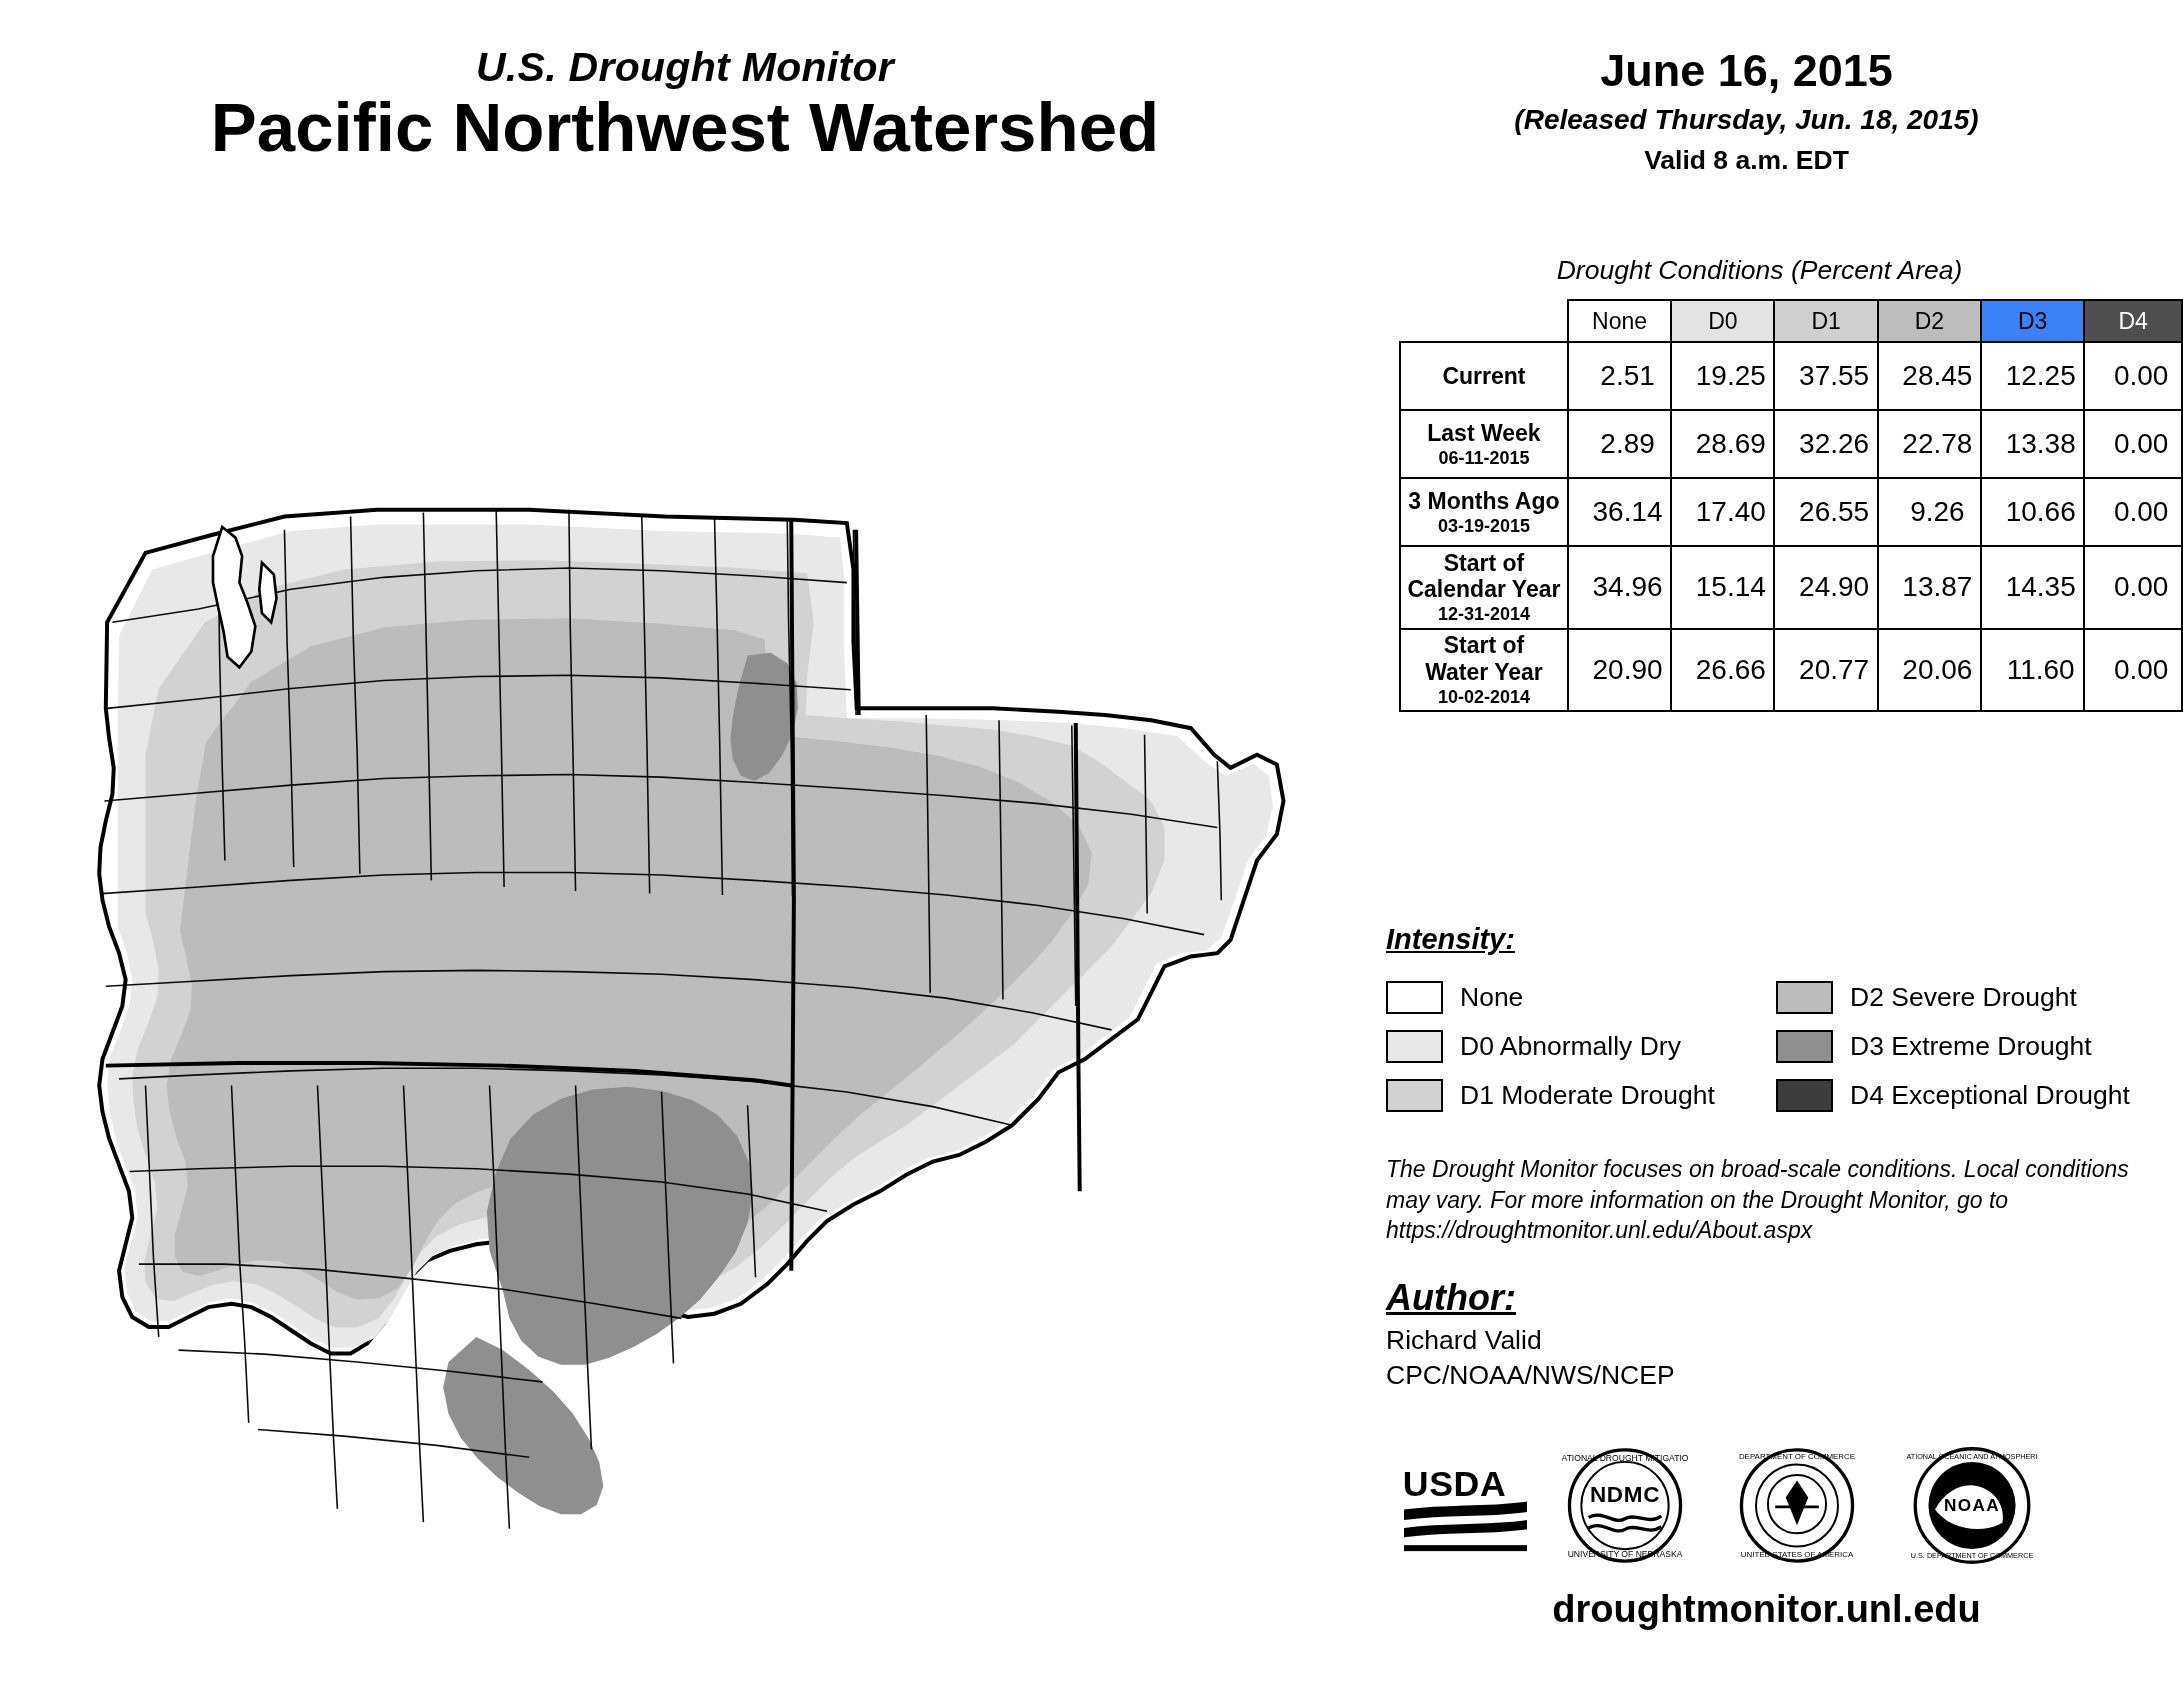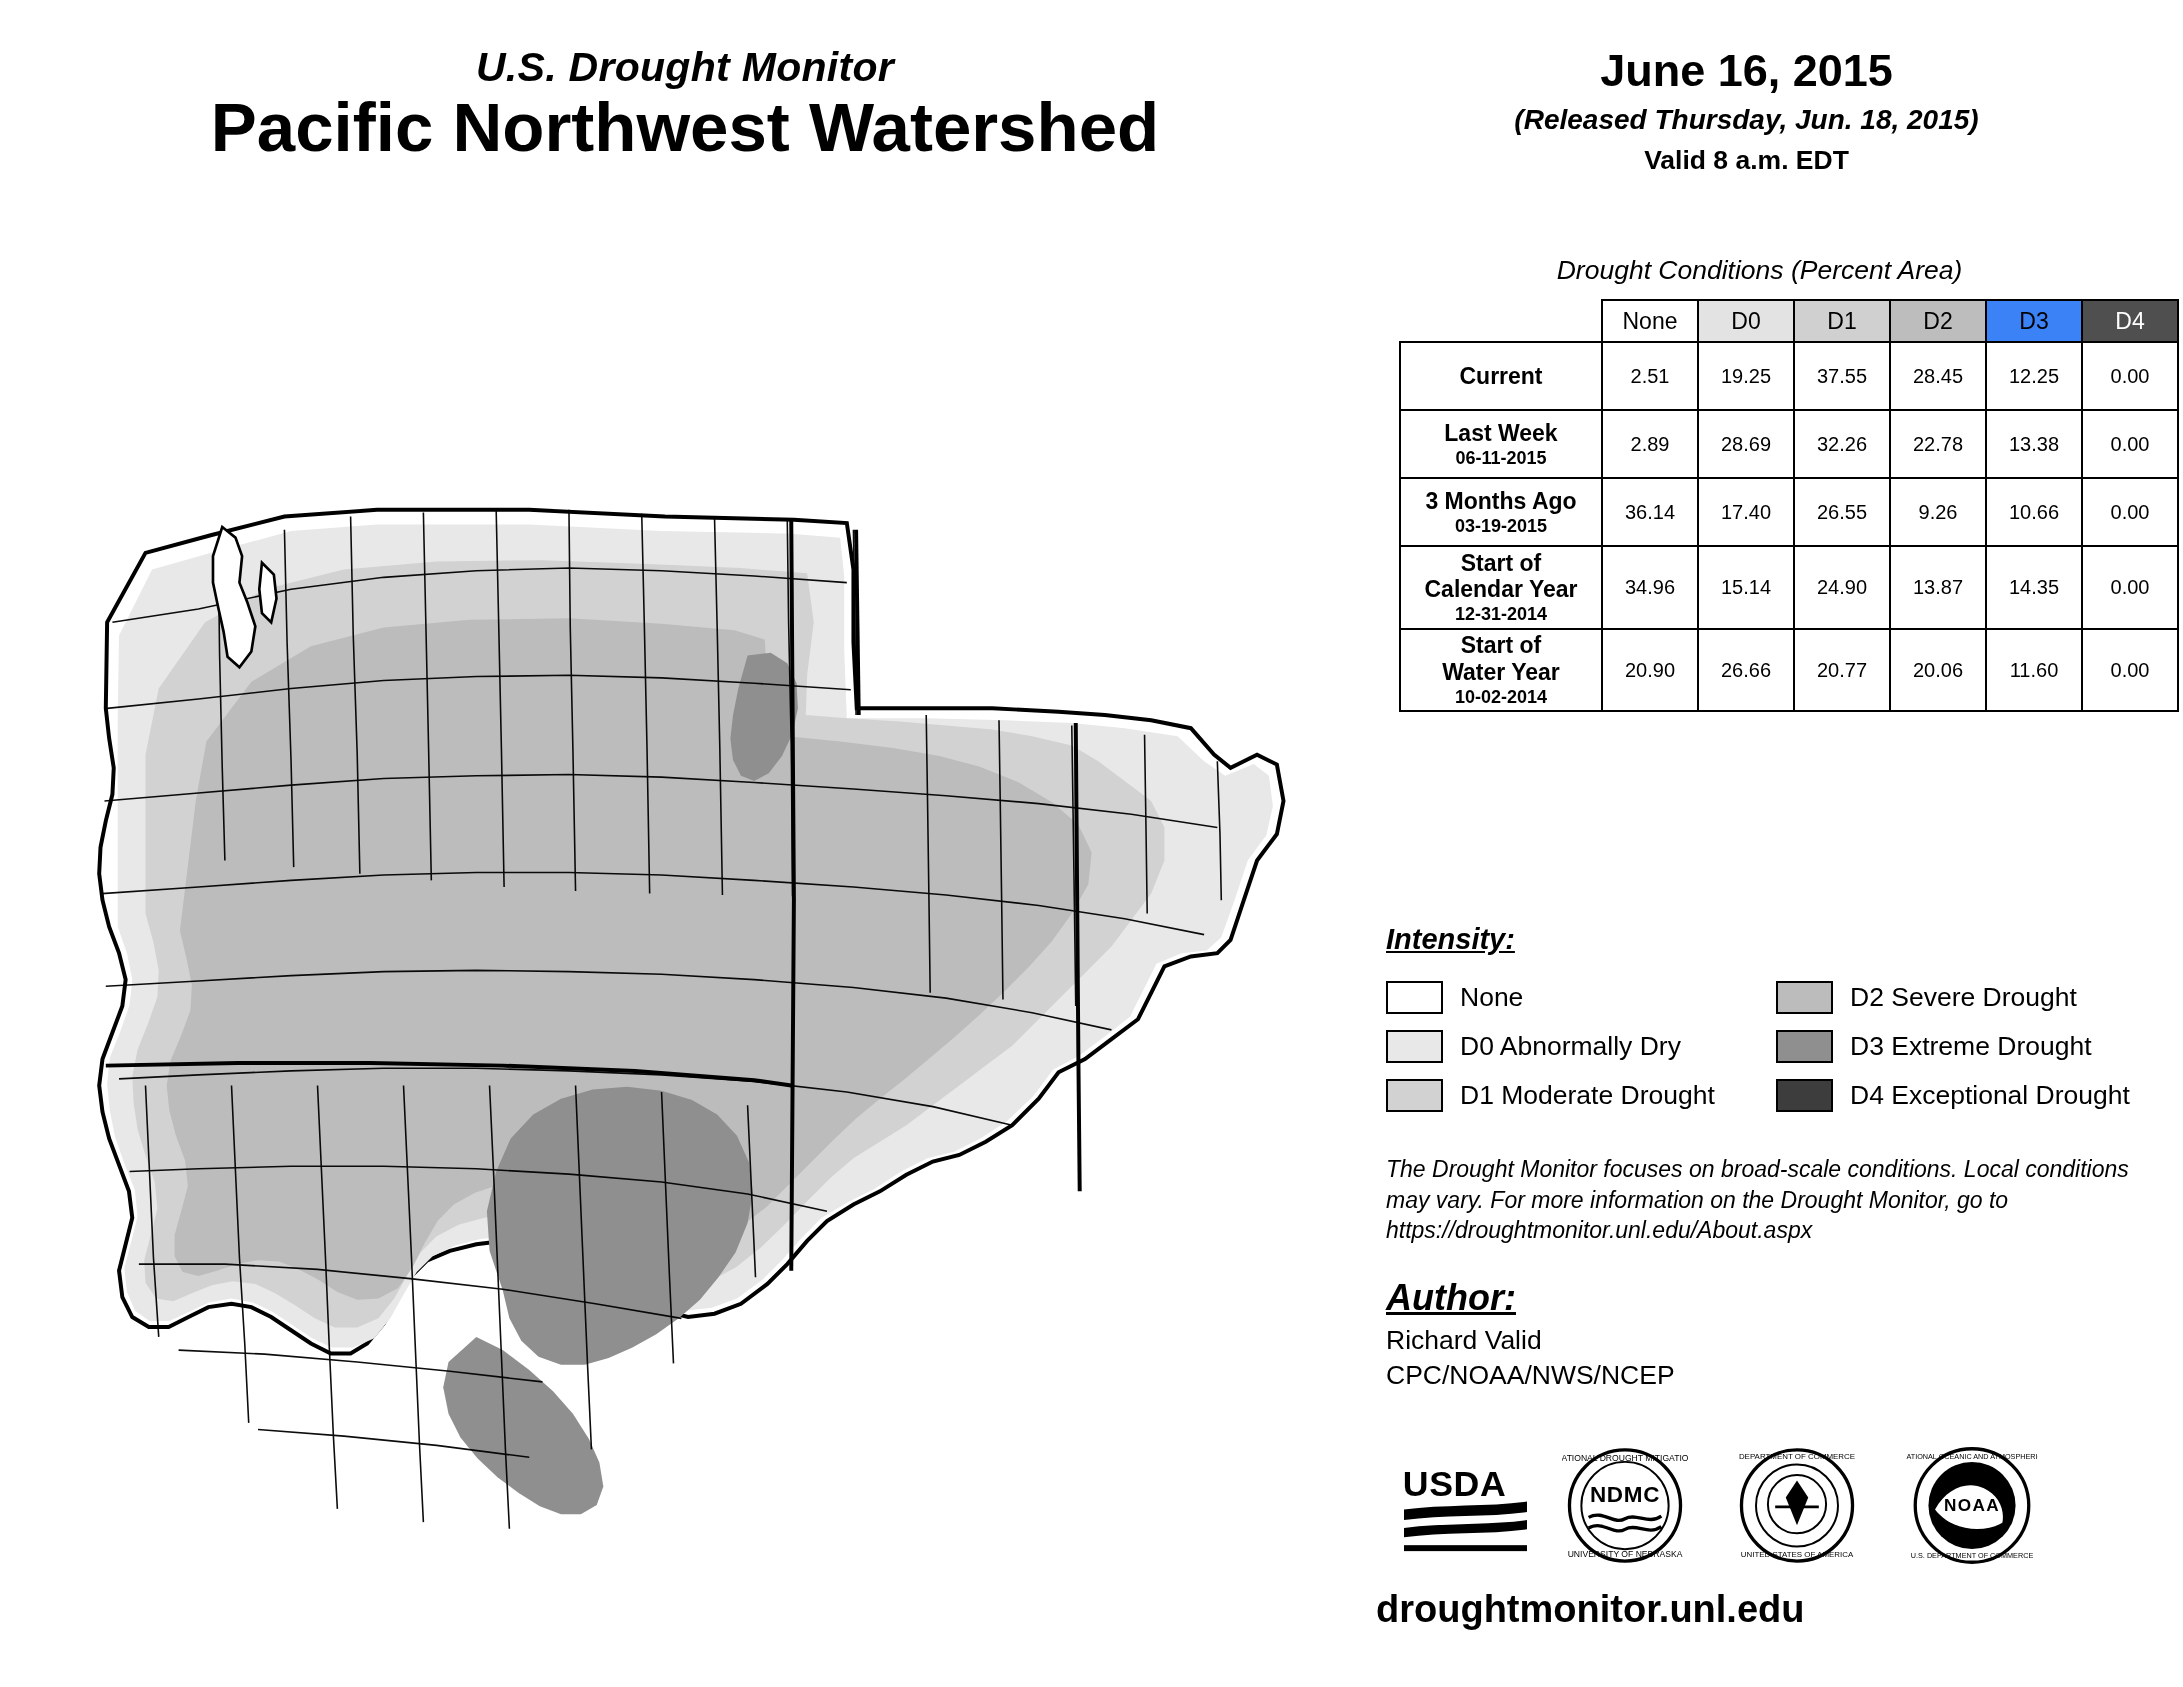--- a/index.html
+++ b/index.html
@@ -105,21 +105,22 @@
   }
   table.cond td.rowlabel .sub {
     display: block;
     font-weight: bold;
     font-size: 18px;
     margin-top: 1.3px;
   }
   table.cond td.val {
     width: 94px;
     height: 66px;
-    font-size: 20px;
+    font-size: 28px;
+    padding-left: 16px;
   }
   .hdr-none { background: #ffffff; }
   .hdr-d0 { background: #e3e3e3; }
   .hdr-d1 { background: #d0d0d0; }
   .hdr-d2 { background: #bdbdbd; }
   .hdr-d3 { background: #3b82f6; }
   .hdr-d4 { background: #4f4f4f; color: #ffffff; }
   .corner-blank { border: none !important; background: transparent; }
 
   
@@ -204,21 +205,21 @@
   .logo-usda { left: 13.2px; }
   .logo-ndmc { left: 179px; }
   .logo-doc  { left: 351px; }
   .logo-noaa { left: 523px; }
 
   .footer-url {
     position: absolute;
     left: 1376px;
     top: 1588px;
     width: 781px;
-    text-align: left;
+    text-align: center;
     font-size: 38px;
     font-weight: bold;
   }
 
   
   .map-wrap {
     position: absolute;
     left: 66px;
     top: 490px;
     width: 1297px;

